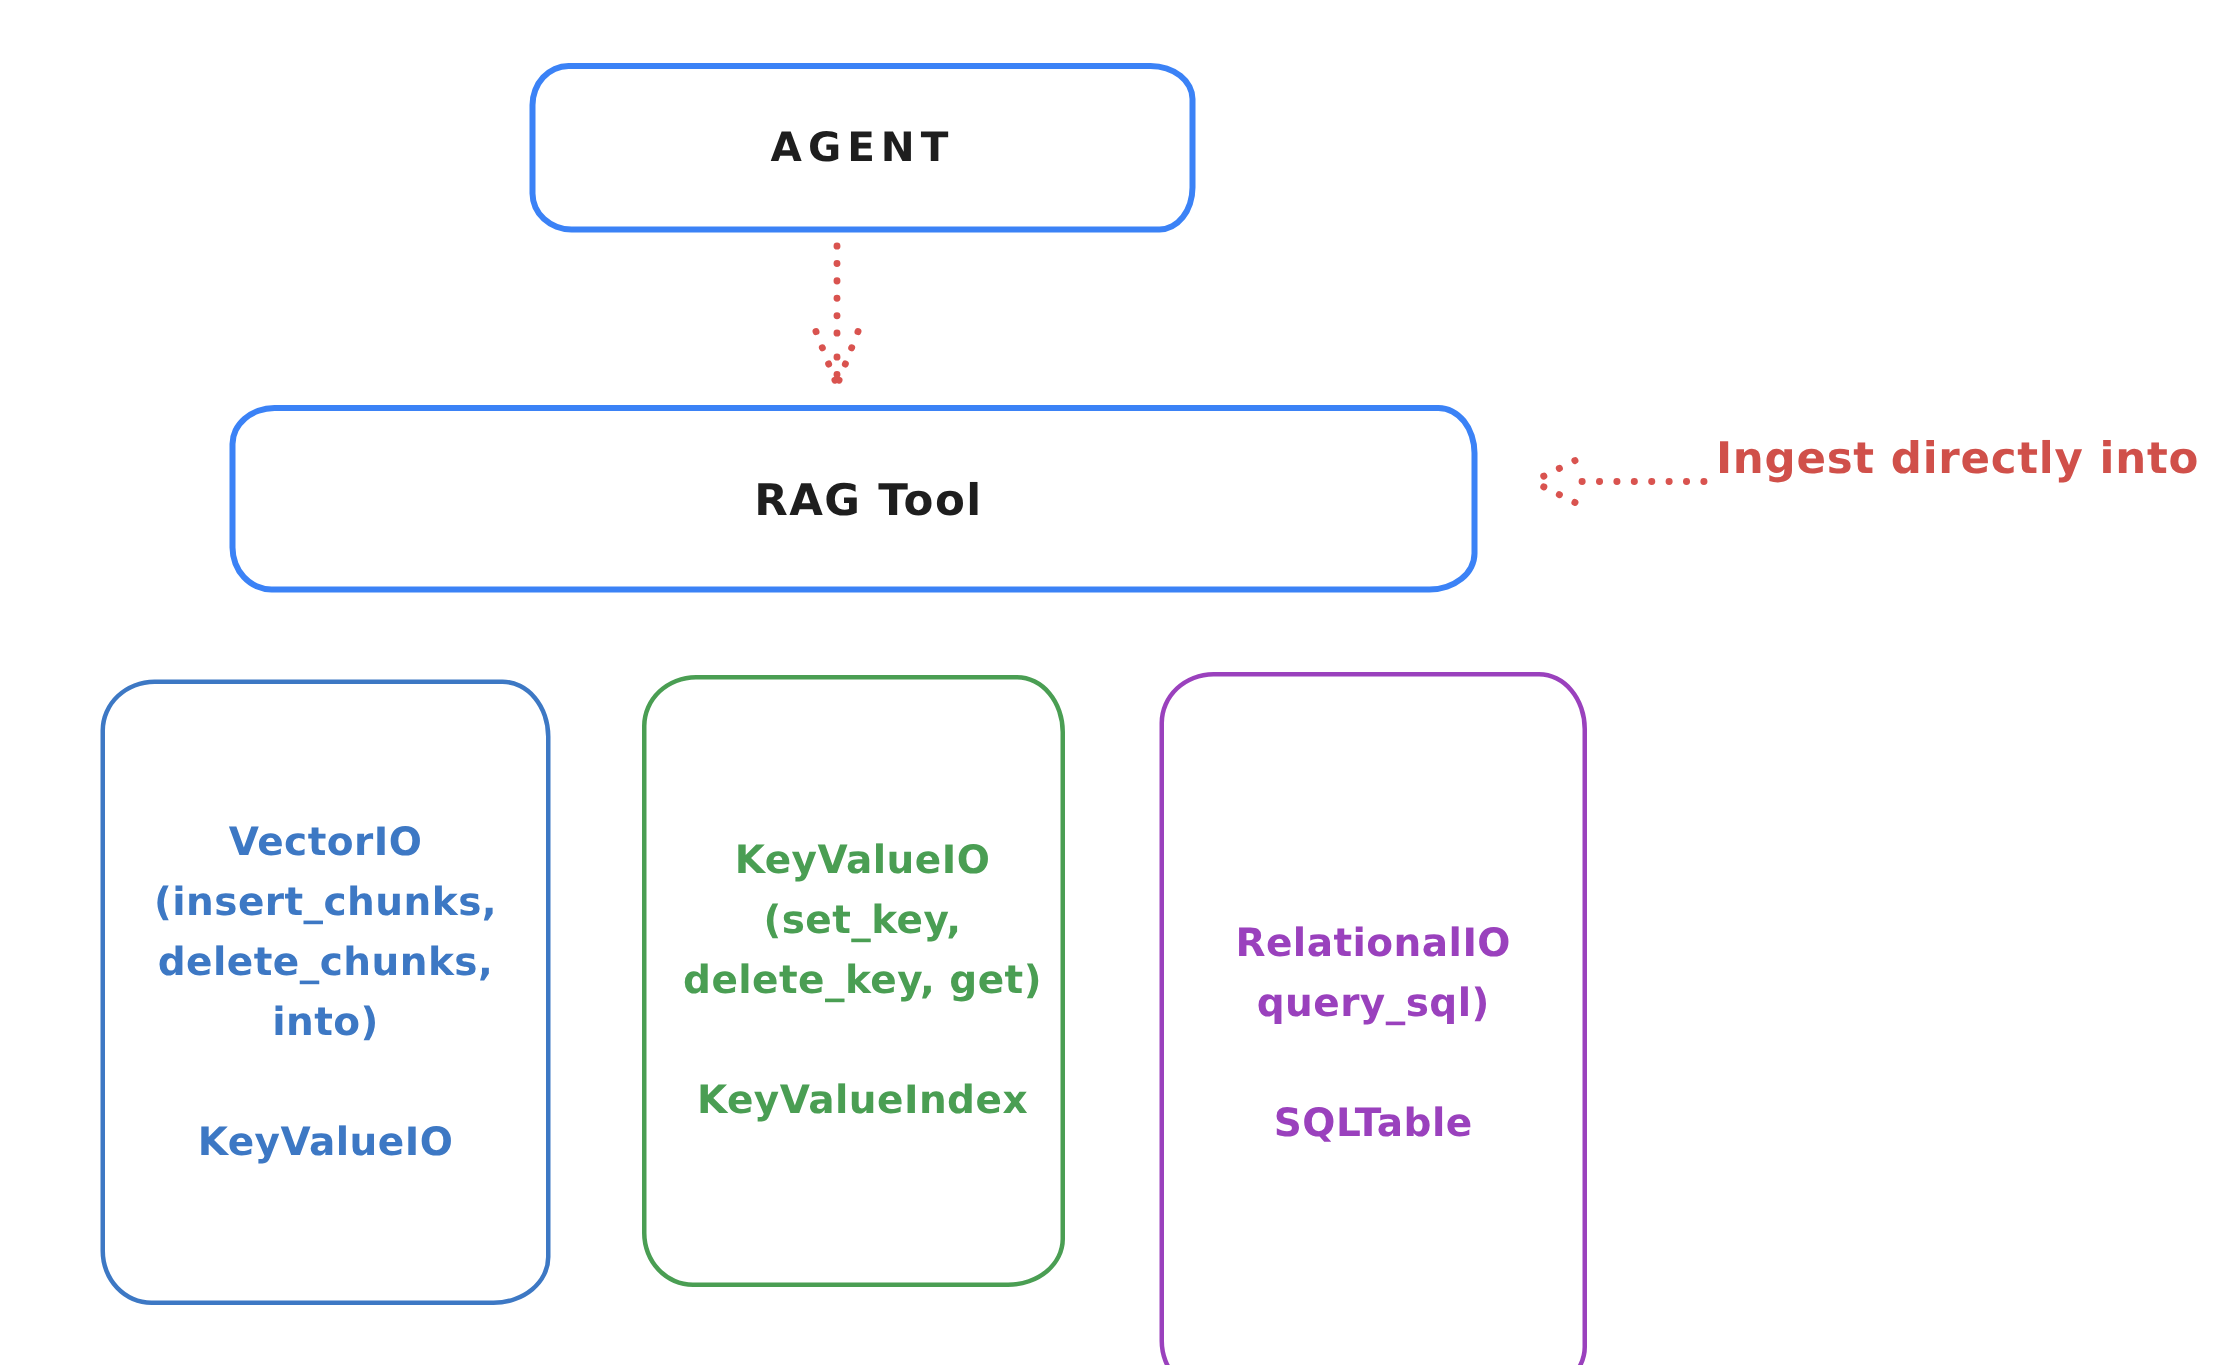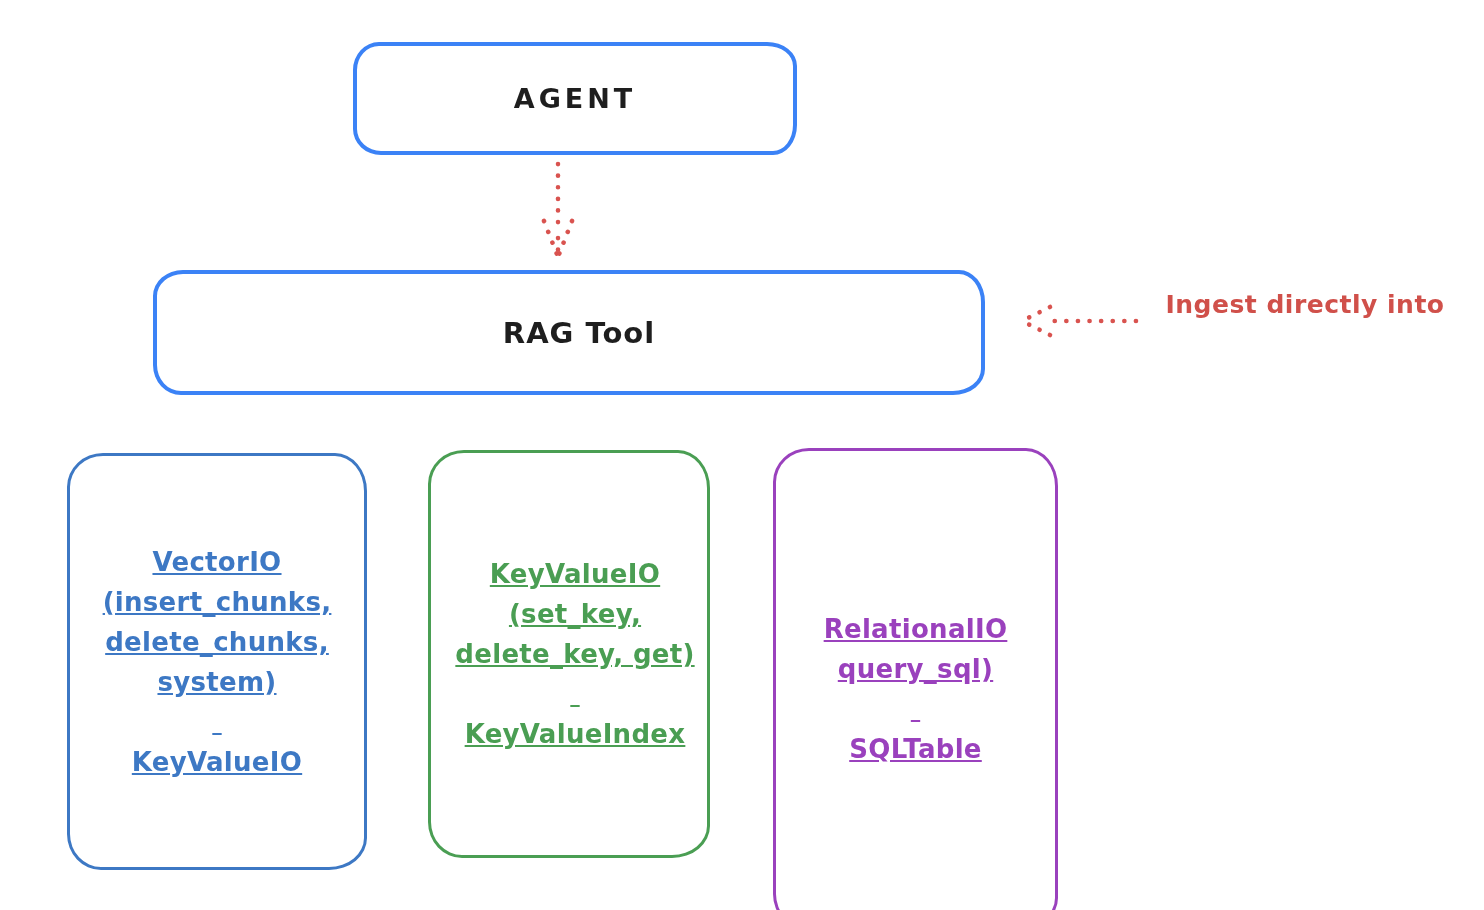--- a/index.html
+++ b/index.html
@@ -40,21 +40,21 @@
     font-size: 29px;
     font-weight: 600;
     letter-spacing: 1px;
     padding-left: 20px;
   }
   .annotation {
     position: absolute;
     left: 1140px; top: 286px;
     width: 330px;
     text-align: center;
-    font-size: 25px;
+    font-size: 29px;
     font-weight: 700;
     line-height: 38px;
     letter-spacing: 0.5px;
   }
   .arrow { position: absolute; }
   .arrow path {
     fill: none;
     stroke: currentColor;
     stroke-width: 4.6;
     stroke-linecap: round;
@@ -74,21 +74,21 @@
   .box-keyvalue{ left: 428px; top: 450px; width: 282px; height: 408px; }
   .box-relational { left: 773px; top: 448px; width: 285px; height: 482px; }
   .box-lines {
     text-align: center;
     font-size: 26px;
     font-weight: 600;
     line-height: 40px;
     letter-spacing: 0.3px;
     width: 100%;
   }
-  .tline { min-height: 40px; white-space: nowrap; text-decoration: underline; }
+  .tline { min-height: 40px; white-space: nowrap; }
 </style>
 </head>
 <body>
 
 <div class="canvas">
 
   <div class="node node-agent">
     <span>AGENT</span>
   </div>
 
@@ -111,21 +111,21 @@
 
   <div class="annotation" style="color: rgb(208, 80, 74); border-color: rgb(208, 80, 74);">
     <div>Ingest directly into</div>
   </div>
 
   <div class="storage-box box-vector" style="color: rgb(61, 120, 196); border-color: rgb(61, 120, 196);">
     <div class="box-lines">
         <div class="tline">VectorIO</div>
         <div class="tline">(insert_chunks,</div>
         <div class="tline">delete_chunks,</div>
-        <div class="tline">system)</div>
+        <div class="tline">into)</div>
         <div class="tline">&nbsp;</div>
         <div class="tline">KeyValueIO</div>
       </div>
   </div>
 
   <div class="storage-box box-keyvalue" style="color: rgb(74, 158, 83); border-color: rgb(74, 158, 83); padding-left: 12px;">
     <div class="box-lines">
         <div class="tline">KeyValueIO</div>
         <div class="tline">(set_key,</div>
         <div class="tline">delete_key, get)</div>

